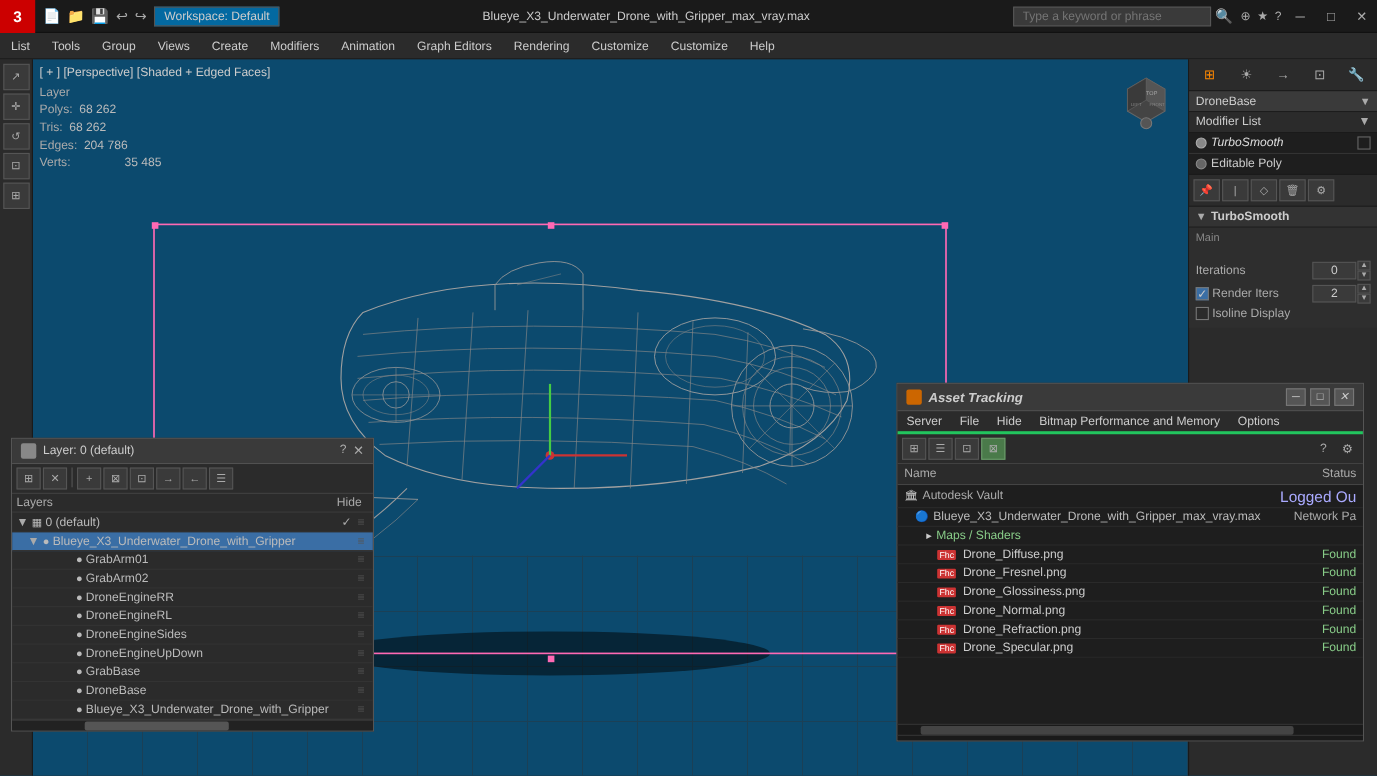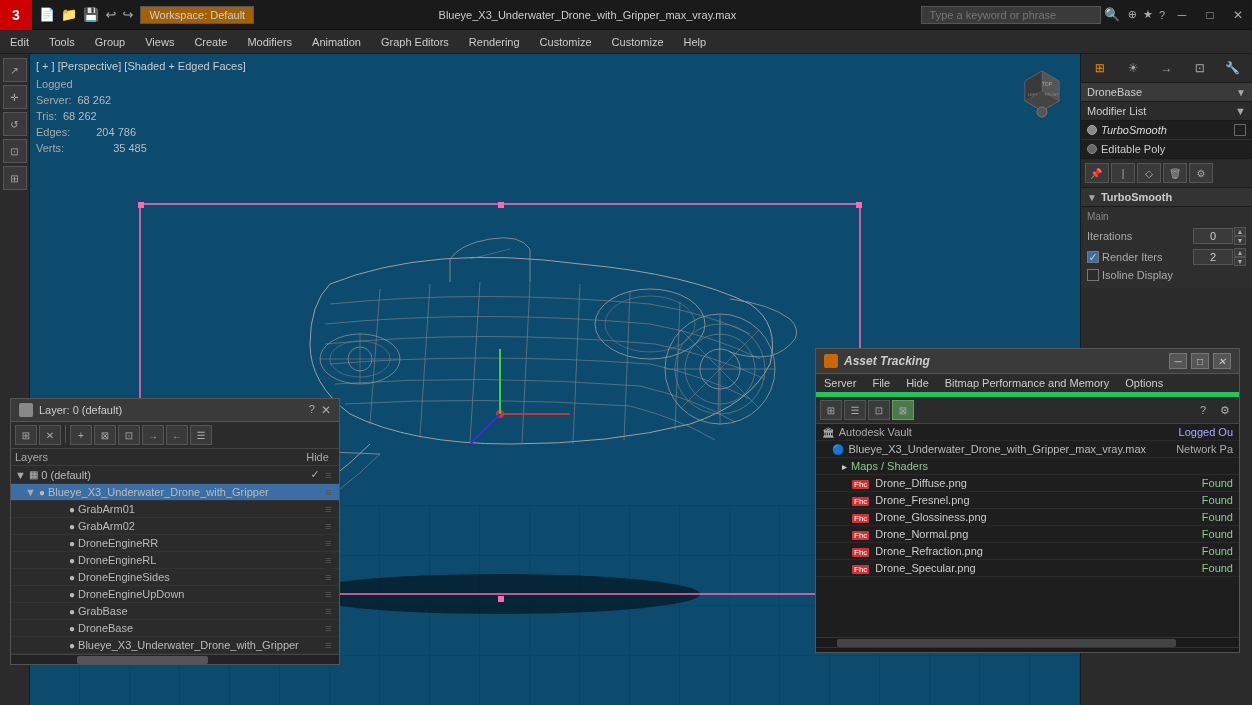--- a/index.html
+++ b/index.html
@@ -6,21 +6,21 @@
     body { width: 1252px; height: 705px; overflow: hidden; background: #2b2b2b; font-family: Arial, sans-serif; font-size: 11px; color: #ccc; }
 
     
     #titlebar {
       width: 100%; height: 30px; background: #1a1a1a; display: flex; align-items: center;
       border-bottom: 1px solid #111;
     }
     #titlebar .logo { width: 32px; height: 30px; background: #cc0000; display: flex; align-items: center; justify-content: center; color: white; font-weight: bold; font-size: 14px; flex-shrink: 0; }
     #titlebar .file-actions { display: flex; align-items: center; gap: 2px; padding: 0 5px; }
     #titlebar .file-actions span { font-size: 13px; color: #aaa; cursor: pointer; padding: 0 2px; }
-    #titlebar .workspace-btn { background: #a16207; border: 1px solid #555; color: #ccc; padding: 2px 8px; font-size: 11px; cursor: pointer; }
+    #titlebar .workspace-btn { background: #0369a1; border: 1px solid #555; color: #ccc; padding: 2px 8px; font-size: 11px; cursor: pointer; }
     #titlebar .title-text { flex: 1; text-align: center; color: #ccc; font-size: 11px; }
     #titlebar .search-bar { background: #3a3a3a; border: 1px solid #555; color: #888; padding: 2px 8px; width: 180px; font-size: 11px; }
     #titlebar .win-controls { display: flex; gap: 0; }
     #titlebar .win-btn { width: 28px; height: 30px; display: flex; align-items: center; justify-content: center; color: #aaa; cursor: pointer; font-size: 12px; }
 
     
     #menubar {
       width: 100%; height: 24px; background: #2b2b2b; display: flex; align-items: center;
       border-bottom: 1px solid #1a1a1a;
     }
@@ -74,21 +74,21 @@
       background: #3a3a3a; padding: 4px 8px; display: flex; align-items: center; justify-content: space-between;
       border-bottom: 1px solid #555;
       font-style: italic;
     }
     #asset-panel .panel-titlebar .title-left { display: flex; align-items: center; gap: 6px; }
     #asset-panel .panel-titlebar .title-text { font-size: 12px; color: #ccc; font-weight: bold; }
     #asset-panel .panel-titlebar .title-right { display: flex; gap: 4px; }
     #asset-panel .panel-titlebar .win-btn { width: 18px; height: 16px; background: #555; border: 1px solid #777; display: flex; align-items: center; justify-content: center; font-size: 10px; color: #ccc; cursor: pointer; }
 
     #asset-panel .asset-menubar {
-      display: flex; align-items: center; background: #2b2b2b; border-bottom: 5px solid #22c55e;
+      display: flex; align-items: center; background: #2b2b2b; border-bottom: 3px solid #22c55e;
     }
     #asset-panel .asset-menubar .menu-item { padding: 3px 8px; font-size: 11px; color: #ccc; cursor: pointer; }
 
     #asset-panel .asset-toolbar {
       display: flex; align-items: center; gap: 2px; padding: 3px 4px; background: #2b2b2b;
       border-bottom: 1px solid #444;
     }
     #asset-panel .asset-toolbar .at-btn { width: 22px; height: 20px; background: #3a3a3a; border: 1px solid #555; display: flex; align-items: center; justify-content: center; color: #aaa; font-size: 10px; cursor: pointer; }
     #asset-panel .asset-toolbar .at-btn.active { background: #4a7a4a; border-color: #6a9a6a; }
     #asset-panel .asset-toolbar .spacer { flex: 1; }
@@ -153,21 +153,21 @@
   <span style="color:#aaa;padding:0 3px;">★</span>
   <span style="color:#aaa;padding:0 3px;">?</span>
   <div class="win-controls">
     <div class="win-btn">─</div>
     <div class="win-btn">□</div>
     <div class="win-btn close">✕</div>
   </div>
 </div>
 
 <div id="menubar">
-<div class="menu-item">Edit</div>
+<div class="menu-item">List</div>
     <div class="menu-item">Tools</div>
     <div class="menu-item">Group</div>
     <div class="menu-item">Views</div>
     <div class="menu-item">Create</div>
     <div class="menu-item">Modifiers</div>
     <div class="menu-item">Animation</div>
     <div class="menu-item">Graph Editors</div>
     <div class="menu-item">Rendering</div>
     <div class="menu-item">Customize</div>
     <div class="menu-item">Customize</div>
@@ -182,32 +182,32 @@
     <div style="width:24px;height:24px;background:#3a3a3a;border:1px solid #555;display:flex;align-items:center;justify-content:center;color:#aaa;cursor:pointer;font-size:10px;">↺</div>
     <div style="width:24px;height:24px;background:#3a3a3a;border:1px solid #555;display:flex;align-items:center;justify-content:center;color:#aaa;cursor:pointer;font-size:10px;">⊡</div>
     <div style="width:24px;height:24px;background:#3a3a3a;border:1px solid #555;display:flex;align-items:center;justify-content:center;color:#aaa;cursor:pointer;font-size:10px;">⊞</div>
   </div>
 
   <div id="main-viewport" style="position:absolute;top:0;left:30px;right:172px;bottom:0;background:#0c4a6e;overflow:hidden;">
 
     <div style="position:absolute;top:6px;left:6px;color:#ccc;font-size:11px;z-index:5;">[ + ] [Perspective] [Shaded + Edged Faces]</div>
 
     <div style="position:absolute;top:22px;left:6px;z-index:5;line-height:16px;">
-      <div style="color:#aaa;font-size:11px;">Logged</div>
+      <div style="color:#aaa;font-size:11px;">Layer</div>
       <div style="display:flex;gap:6px;font-size:11px;">
-        <span style="color:#aaa;">Server:</span>
+        <span style="color:#aaa;">Polys:</span>
         <span style="color:#bbb;">68 262</span>
       </div>
       <div style="display:flex;gap:6px;font-size:11px;">
         <span style="color:#aaa;">Tris:</span>
         <span style="color:#bbb;">68 262</span>
       </div>
       <div style="display:flex;gap:6px;font-size:11px;">
         <span style="color:#aaa;">Edges:</span>
-        <span style="color:#bbb;margin-left:20px;">204 786</span>
+        <span style="color:#bbb;">204 786</span>
       </div>
       <div style="display:flex;gap:6px;font-size:11px;">
         <span style="color:#aaa;">Verts:</span>
         <span style="color:#bbb;margin-left:43px;">35 485</span>
       </div>
     </div>
 
     <div class="grid-overlay"></div>
 
     <svg id="drone-svg" style="position:absolute;top:50px;left:100px;width:750px;height:520px;" viewBox="0 0 750 520">
@@ -332,21 +332,21 @@
       <div style="width:24px;height:20px;background:#3a3a3a;border:1px solid #555;display:flex;align-items:center;justify-content:center;color:#aaa;font-size:10px;cursor:pointer;">◇</div>
       <div style="width:24px;height:20px;background:#3a3a3a;border:1px solid #555;display:flex;align-items:center;justify-content:center;color:#aaa;font-size:10px;cursor:pointer;">🗑</div>
       <div style="width:24px;height:20px;background:#3a3a3a;border:1px solid #555;display:flex;align-items:center;justify-content:center;color:#aaa;font-size:10px;cursor:pointer;">⚙</div>
     </div>
 
     <div style="background:#333;padding:3px 6px;display:flex;align-items:center;gap:4px;border-bottom:1px solid #1a1a1a;">
       <span style="color:#aaa;font-size:10px;cursor:pointer;">▼</span>
       <span style="font-weight:bold;font-size:11px;color:#ccc;">TurboSmooth</span>
     </div>
     <div style="padding:4px 6px;background:#2e2e2e;">
-      <div style="color:#888;font-size:10px;margin-bottom:5px;">Main</div>
+      <div style="color:#888;font-size:10px;margin-bottom:15px;">Main</div>
       <div style="display:flex;align-items:center;justify-content:space-between;margin-bottom:3px;">
         <span style="color:#aaa;font-size:11px;">Iterations</span>
         <div style="display:flex;align-items:center;">
           <input type="text" style="background: rgb(58, 58, 58); border: 1px solid rgb(85, 85, 85); color: rgb(204, 204, 204); width: 40px; font-size: 11px; text-align: center; padding: 1px 2px;" value="0">
           <div style="display:flex;flex-direction:column;margin-left:1px;">
             <div style="width:12px;height:9px;background:#3a3a3a;border:1px solid #555;display:flex;align-items:center;justify-content:center;cursor:pointer;font-size:7px;color:#aaa;">▲</div>
             <div style="width:12px;height:9px;background:#3a3a3a;border:1px solid #555;display:flex;align-items:center;justify-content:center;cursor:pointer;font-size:7px;color:#aaa;">▼</div>
           </div>
         </div>
       </div>
@@ -521,25 +521,29 @@
     </div>
   <div class="asset-toolbar">
     <div class="at-btn">⊞</div>
     <div class="at-btn">☰</div>
     <div class="at-btn">⊡</div>
     <div class="at-btn active">⊠</div>
     <div class="spacer"></div>
     <div class="help-btn">?</div>
     <div class="help-btn">⚙</div>
   </div>
+  <div class="asset-table-header">
+    <span class="col-name">Name</span>
+    <span class="col-status">Status</span>
+  </div>
   <div class="asset-list" id="asset-list-container">
       <div style="display: flex; align-items: center; padding: 2px 6px; border-bottom: 1px solid rgb(42, 42, 42); font-size: 11px; cursor: pointer;">
         <span style="margin-right:4px;font-size:10px;">🏛</span>
         <span style="flex:1;color:#aaa;">Autodesk Vault</span>
-        <span style="color:#aaaaff;font-size:11px;min-width:70px;text-align:right;">Logged Ou</span>
+        <span style="color:#aaaaff;font-size:14px;min-width:70px;text-align:right;">Logged Ou</span>
       </div>
       <div style="display: flex; align-items: center; padding: 2px 6px 2px 16px; border-bottom: 1px solid rgb(42, 42, 42); font-size: 11px; cursor: pointer;">
         <span style="margin-right:4px;font-size:10px;">🔵</span>
         <span style="flex:1;color:#bbb;">Blueye_X3_Underwater_Drone_with_Gripper_max_vray.max</span>
         <span style="color:#aaa;font-size:11px;min-width:70px;text-align:right;">Network Pa</span>
       </div>
       <div style="display: flex; align-items: center; padding: 2px 6px 2px 26px; border-bottom: 1px solid rgb(42, 42, 42); font-size: 11px; cursor: pointer;">
         <span style="margin-right:4px;font-size:10px;">▸</span>
         <span style="flex:1;color:#88cc88;">Maps / Shaders</span>
         <span style="color:#aaa;font-size:11px;min-width:70px;text-align:right;"></span>

